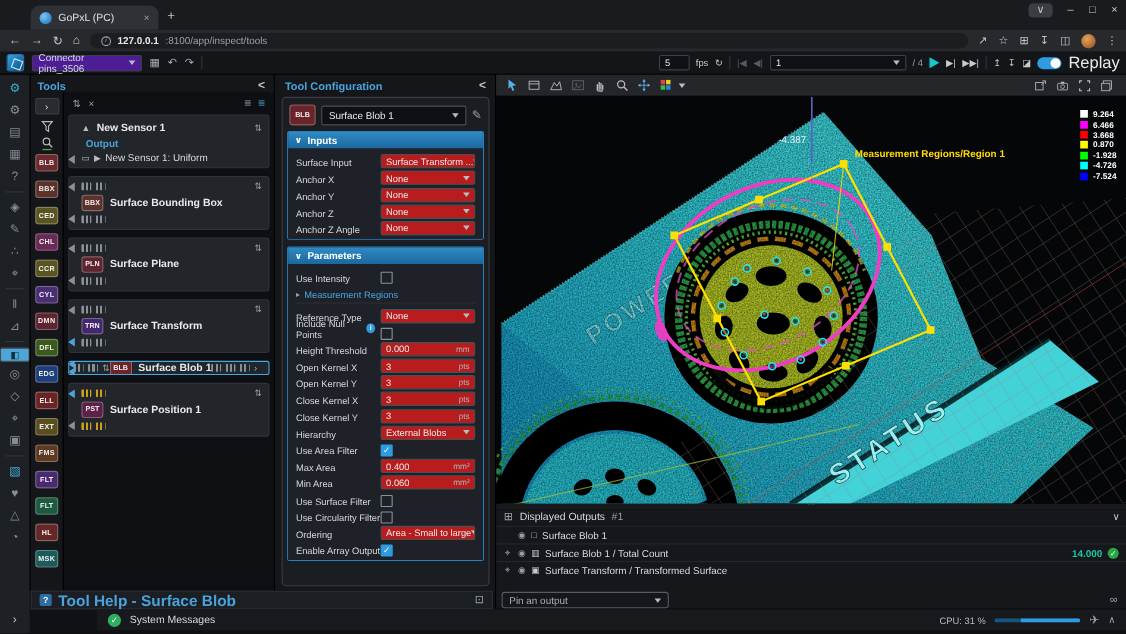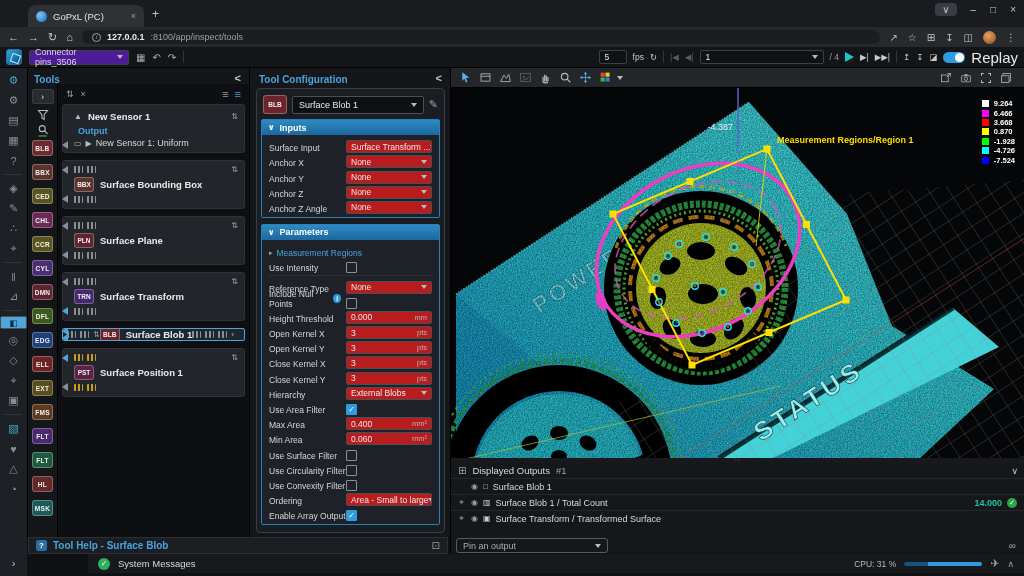--- a/index.html
+++ b/index.html
@@ -73,21 +73,21 @@
   .cbadge{width:20px;height:15px;border-radius:3px;display:flex;align-items:center;justify-content:center;font-size:6.5px;font-weight:bold;color:rgba(255,255,255,.92);border:1px solid rgba(255,255,255,.28)}
   .port{position:absolute;left:-1px;width:0;height:0;border-top:4px solid transparent;border-bottom:4px solid transparent;border-right:6px solid #8a9096}
   .port.blue{border-right-color:#4da6d9}
   .port.pt{top:5px}.port.pb{bottom:5px}.port.pm{top:36px}
   .out-label{color:#4aa3dd;font-weight:bold;font-size:9px;padding:1px 0 1px 4px}
   .mini{font-size:8px;color:#b8bcc2}
 
   
   #tool-help{position:absolute;left:28px;top:537px;width:420px;height:17px;background:#1b1e22;border:1px solid #2b2e33;display:flex;align-items:center;gap:6px;padding:0 7px}
   #tool-help .q{width:11px;height:11px;background:#2d6da3;border-radius:2px;color:#fff;font-size:8px;font-weight:bold;display:flex;align-items:center;justify-content:center}
-  #tool-help .txt{color:#4aa3dd;font-weight:bold;font-size:10px}
+  #tool-help .txt{color:#4aa3dd;font-weight:bold;font-size:14px}
   #tool-help .exp{margin-left:auto;color:#9aa0a6;font-size:10px}
   #statusbar{position:absolute;left:88px;top:554px;width:936px;height:19px;background:#17191d;display:flex;align-items:center;padding:0 10px;gap:8px}
   #sys-check{width:12px;height:12px;border-radius:50%;background:#2fae5f;color:#fff;font-size:8px;display:flex;align-items:center;justify-content:center}
   #sys-label{font-size:9.5px;color:#d8dadd}
   #statusbar .right{margin-left:auto;display:flex;align-items:center;gap:8px}
   #cpu-label{font-size:8.5px;color:#b8bcc2}
   #cpu-bar{width:78px;height:4px;border-radius:2px;overflow:hidden;display:flex}
   #cpu-fill{background:#14547e;height:100%}
   #cpu-rest{background:#2f9be0;height:100%;flex:1}
 
@@ -468,33 +468,33 @@
             </div>
           </div>
         </div>
         <div class="section">
           <div class="sec-h">
             <span class="cv">∨</span>
             <span>Parameters</span>
           </div>
           <div class="sec-body">
             <div class="cfg-row">
+              <span class="cfg-label">
+                <span>Use Intensity</span>
+              </span>
+              <span class="ctl">
+                <span class="chk"></span>
+              </span>
+            </div>
+            <div class="cfg-row">
               <span class="cfg-label link">
                 <span class="exp-tri">▸</span>
                 <span>Measurement Regions</span>
               </span>
             </div>
-            <div class="cfg-row">
-              <span class="cfg-label">
-                <span>Use Intensity</span>
-              </span>
-              <span class="ctl">
-                <span class="chk"></span>
-              </span>
-            </div>
             <div class="cfg-hr"></div>
             <div class="cfg-row">
               <span class="cfg-label">
                 <span>Reference Type</span>
               </span>
               <span class="ctl">
                 <div class="sel">
                   <span>None</span>
                   <span class="caret"></span>
                 </div>
@@ -609,28 +609,20 @@
               <span class="cfg-label">
                 <span>Use Surface Filter</span>
               </span>
               <span class="ctl">
                 <span class="chk"></span>
               </span>
             </div>
             <div class="cfg-row">
               <span class="cfg-label">
                 <span>Use Circularity Filter</span>
-              </span>
-              <span class="ctl">
-                <span class="chk"></span>
-              </span>
-            </div>
-            <div class="cfg-row">
-              <span class="cfg-label">
-                <span>Use Convexity Filter</span>
               </span>
               <span class="ctl">
                 <span class="chk"></span>
               </span>
             </div>
             <div class="cfg-row">
               <span class="cfg-label">
                 <span>Ordering</span>
               </span>
               <span class="ctl">

